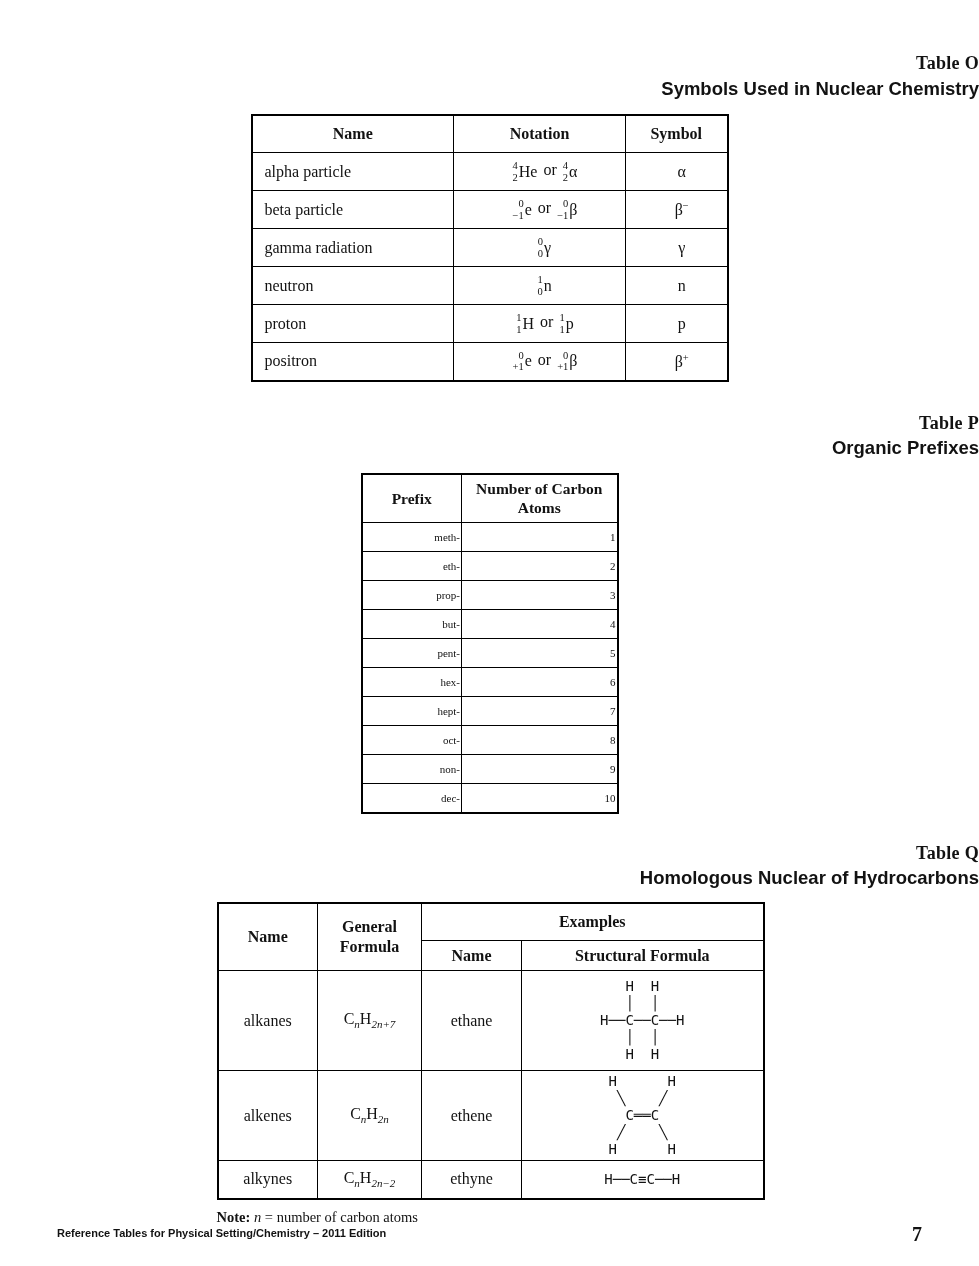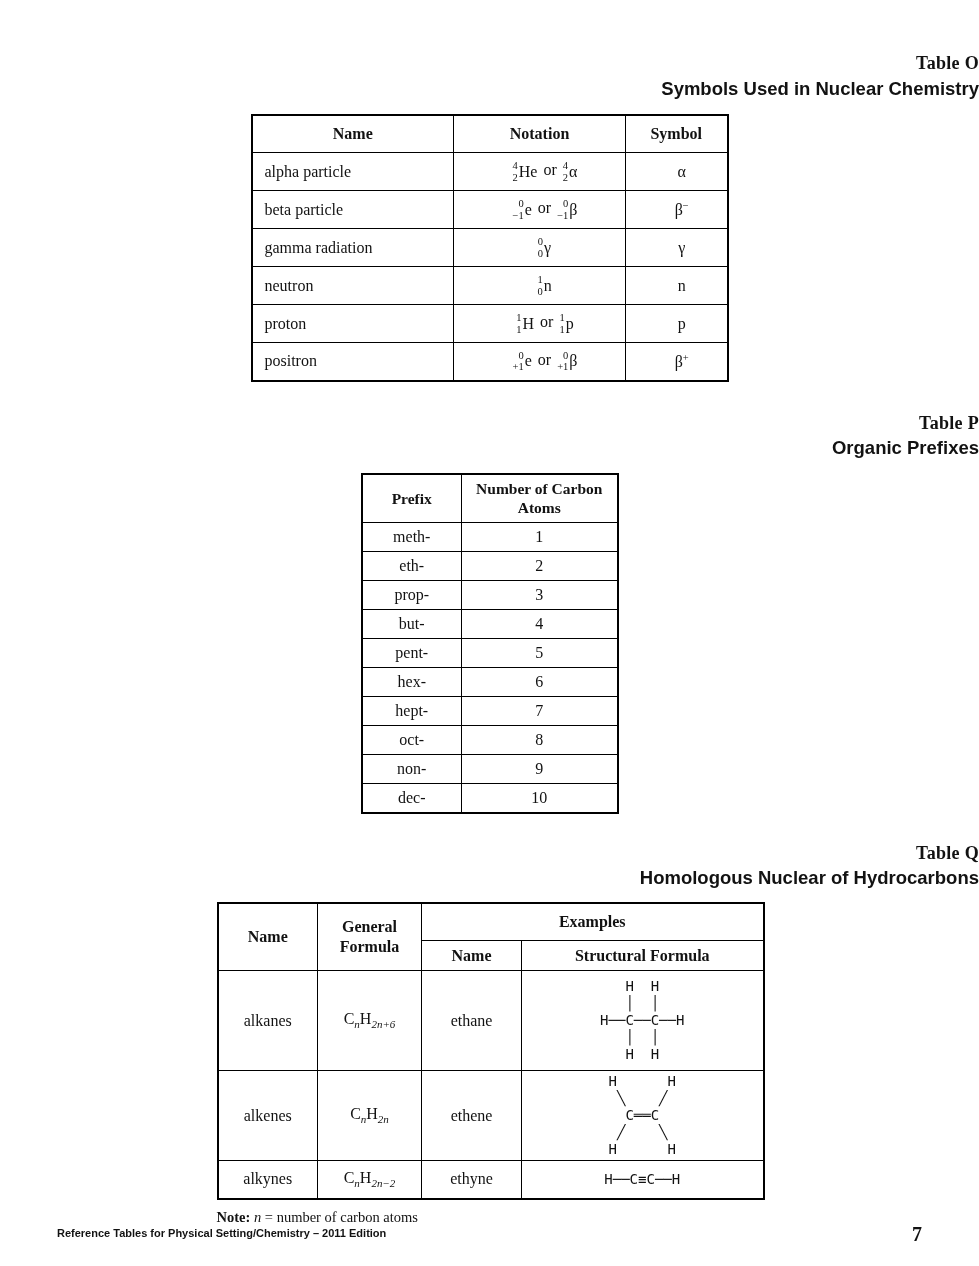--- a/index.html
+++ b/index.html
@@ -29,21 +29,21 @@
   .stack { display: inline-flex; flex-direction: column; align-items: flex-end;
            font-size: 10.5px; line-height: 1.12; margin-right: 1px; }
   .or-word { margin: 0 6px; }
   .or-word:empty { display: none; }
   .ssup { font-size: 10.5px; }
 
   
   .section-p { margin-top: 30px; }
   .tbl-p { width: 256px; }
   .tbl-p th { font-size: 15.5px; padding: 5px 14px; line-height: 1.2; }
-  .tbl-p td { height: 29px; font-size: 16px; text-align: center; }
+  .tbl-p td { height: 29px; font-size: 11px; text-align: right; }
 
   
   .section-q { margin-top: 28px; }
   .q-wrap { width: 546px; margin: 12px auto 0; }
   .tbl-q { width: 546px; margin: 0; }
   .tbl-q th { font-size: 16px; line-height: 1.25; }
   .tbl-q .h-top { height: 38px; }
   .tbl-q .h-sub { height: 30px; }
   .tbl-q td { text-align: center; font-size: 16px; }
   .row-alkanes td { height: 100px; }
@@ -271,21 +271,21 @@
             <th colspan="2" class="h-top">Examples</th>
           </tr>
           <tr>
             <th class="h-sub">Name</th>
             <th class="h-sub">Structural Formula</th>
           </tr>
         </thead>
         <tbody>
           <tr class="row-alkanes">
             <td>alkanes</td>
-            <td><span class="formula"><span>C</span><sub class="fsub">n</sub><span>H</span><sub class="fsub">2n+6</sub></span></td>
+            <td><span class="formula"><span>C</span><sub class="fsub">n</sub><span>H</span><sub class="fsub">2n+7</sub></span></td>
             <td>ethane</td>
             <td><span class="structure">   H  H
    │  │
 H──C──C──H
    │  │
    H  H</span></td>
           </tr>
           <tr class="row-alkenes">
             <td>alkenes</td>
             <td><span class="formula"><span>C</span><sub class="fsub">n</sub><span>H</span><sub class="fsub">2n</sub></span></td>

